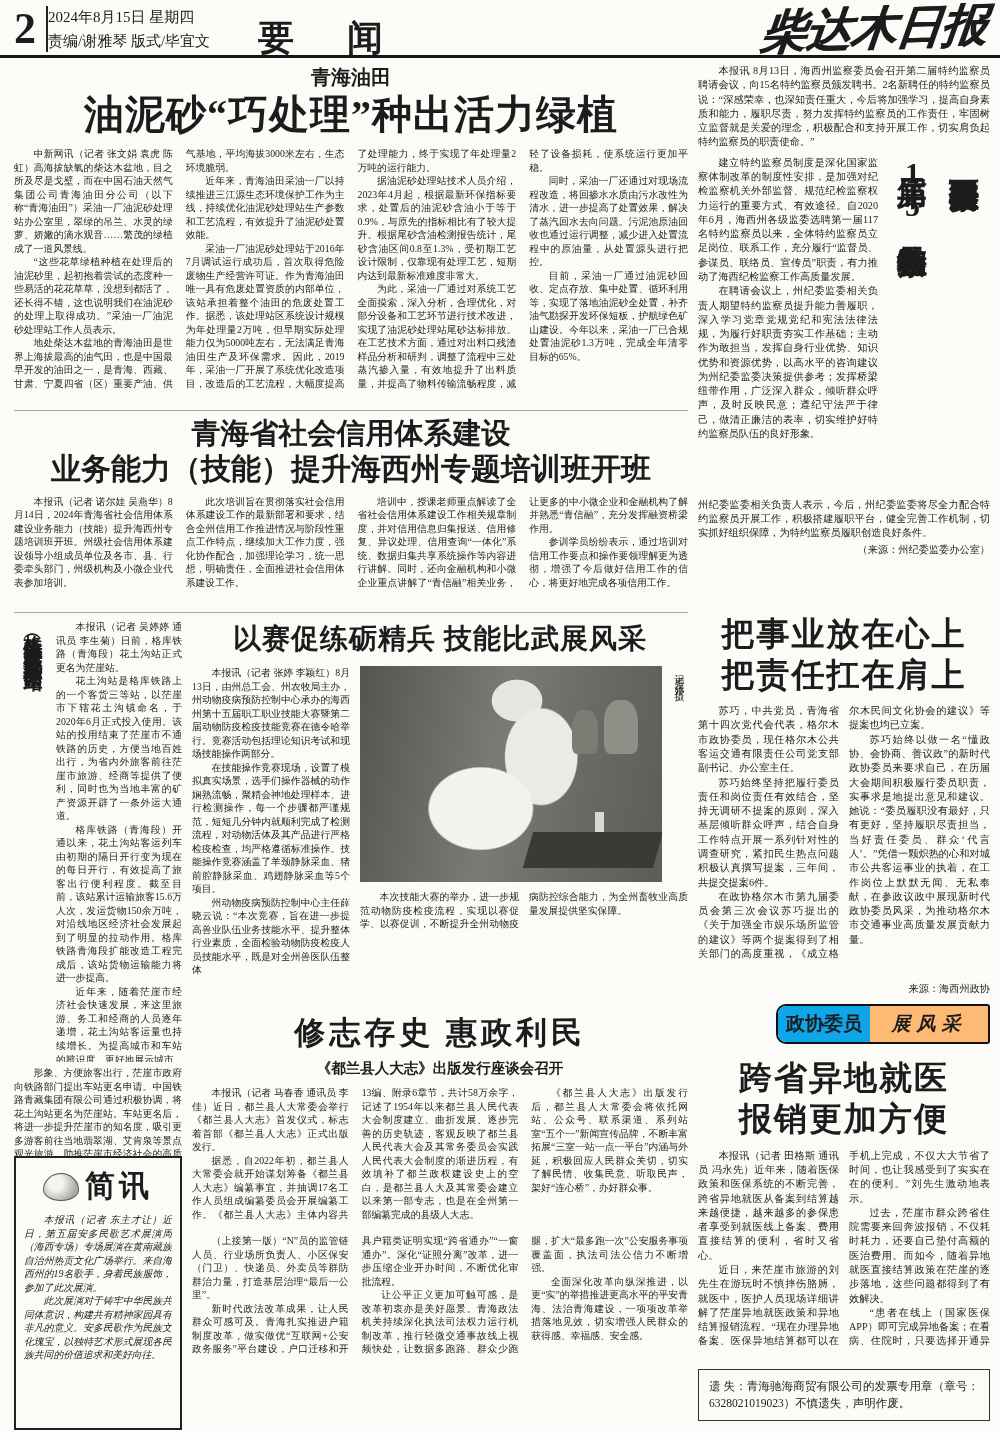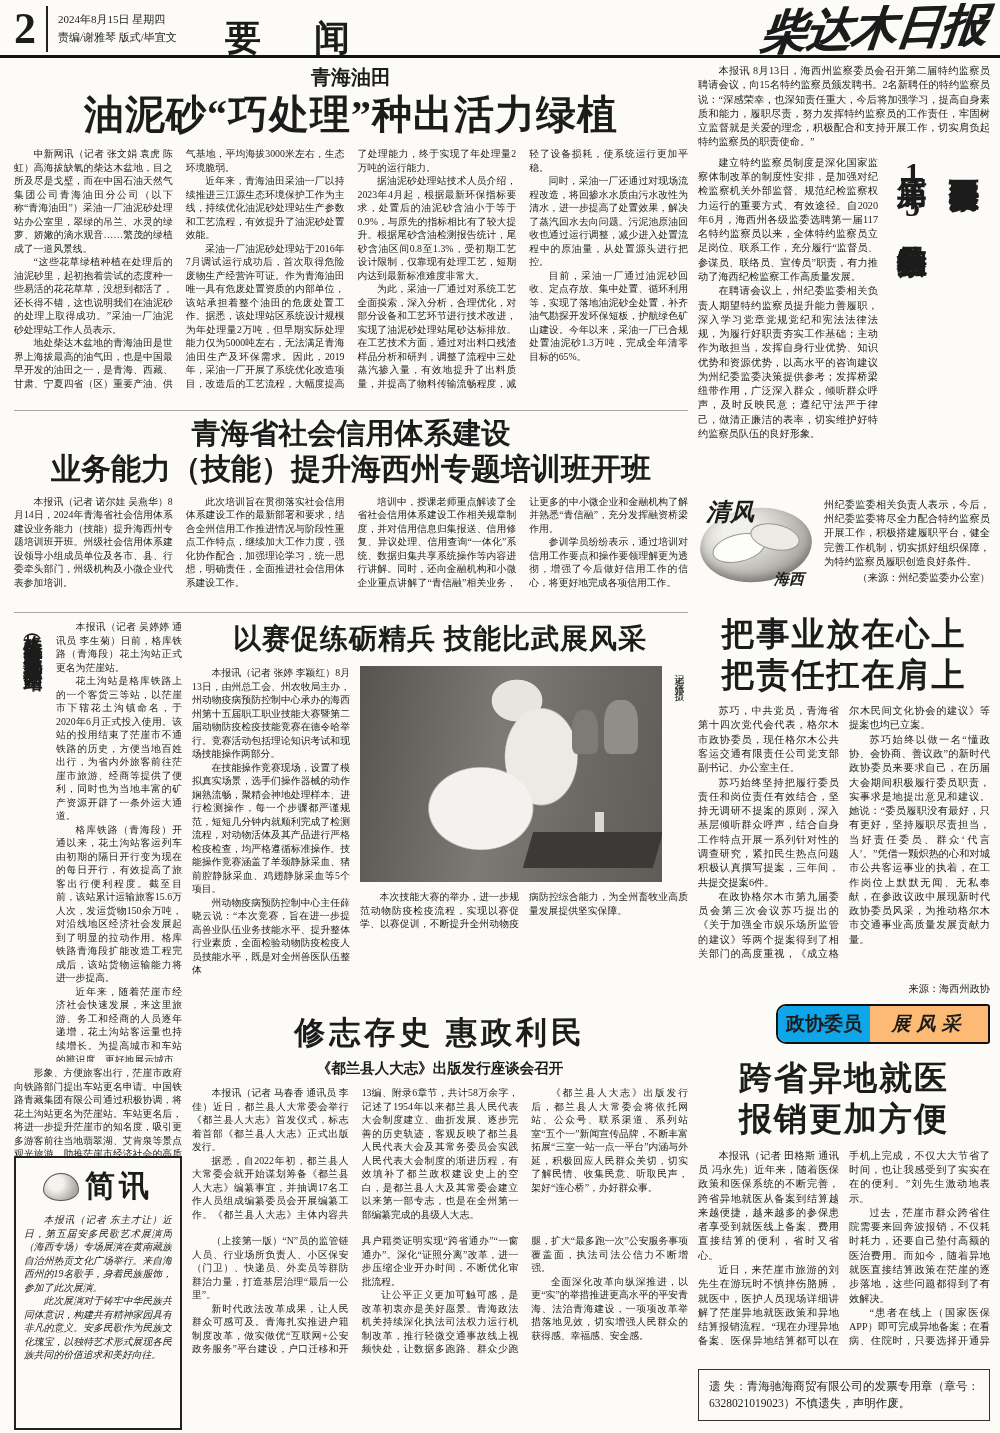--- a/index.html
+++ b/index.html
@@ -2,21 +2,21 @@
 <html><head>
 <meta charset="utf-8">
 <style>
   html,body{margin:0;padding:0;background:#e8e6e0;}
   #paper{position:relative;width:1000px;height:1433px;background:#fcfbf7;margin:0 auto;
          font-family:"Liberation Serif","DejaVu Serif",serif;color:#1c1c1c;overflow:hidden;}
   
   .hdr{position:absolute;left:0;top:0;width:1000px;height:58px;border-bottom:3px solid #141414;
        display:flex;align-items:center;box-sizing:border-box;padding:4px 14px 2px 14px;}
   .pagenum{font-size:44px;font-weight:bold;line-height:46px;padding-right:10px;border-right:2px solid #222;}
-  .dateblk{margin-left:10px;font-size:11px;line-height:1.6;white-space:nowrap;}
+  .dateblk{font-size:15px;line-height:1.6;white-space:nowrap;}
   .section-title{font-size:36px;font-weight:900;letter-spacing:22px;margin-left:48px;white-space:nowrap;margin-top:20px;}
   .masthead{margin-left:auto;font-size:46px;font-weight:900;font-style:italic;
             transform:skewX(-8deg) rotate(-2deg);letter-spacing:-1px;text-shadow:1px 0 #1c1c1c;}
   
   .btxt{font-size:9.8px;line-height:1.38;text-align:justify;overflow:hidden;}
   .btxt-lg{font-size:10.2px;line-height:1.4;text-align:justify;overflow:hidden;}
   .para{margin:0;text-indent:2em;}
   .hairline{position:absolute;height:1px;background:#a9a7a0;}
   
   .art1{position:absolute;left:14px;top:64px;width:674px;}
@@ -221,27 +221,20 @@
         <div class="sup-body btxt-lg">
             <p class="para">建立特约监察员制度是深化国家监察体制改革的制度性安排，是加强对纪检监察机关外部监督、规范纪检监察权力运行的重要方式、有效途径。自2020年6月，海西州各级监委选聘第一届117名特约监察员以来，全体特约监察员立足岗位、联系工作，充分履行“监督员、参谋员、联络员、宣传员”职责，有力推动了海西纪检监察工作高质量发展。</p>
             <p class="para">在聘请会议上，州纪委监委相关负责人期望特约监察员提升能力善履职，深入学习党章党规党纪和宪法法律法规，为履行好职责夯实工作基础；主动作为敢担当，发挥自身行业优势、知识优势和资源优势，以高水平的咨询建议为州纪委监委决策提供参考；发挥桥梁纽带作用，广泛深入群众，倾听群众呼声，及时反映民意；遵纪守法严于律己，做清正廉洁的表率，切实维护好特约监察员队伍的良好形象。</p>
           </div>
         <div class="sup-vtitle">
           <div>海西州监察委员会聘任</div>
           <div>第二届15名特约监察员</div>
         </div>
       </div>
       <div class="sup-close btxt-lg">
-        <div class="qf">
-          <div class="qf-ellipse"></div>
-          <div class="qf-petal1"></div>
-          <div class="qf-petal2"></div>
-          <div class="qf-t1">清风</div>
-          <div class="qf-t2">海西</div>
-        </div>
         <span>州纪委监委相关负责人表示，今后，州纪委监委将尽全力配合特约监察员开展工作，积极搭建履职平台，健全完善工作机制，切实抓好组织保障，为特约监察员履职创造良好条件。</span>
         <div class="src-line">（来源：州纪委监委办公室）</div>
       </div>
     </div>
 
     <div>
       <div class="duty-title">
         <div>把事业放在心上</div>
         <div>把责任扛在肩上</div>
       </div>

